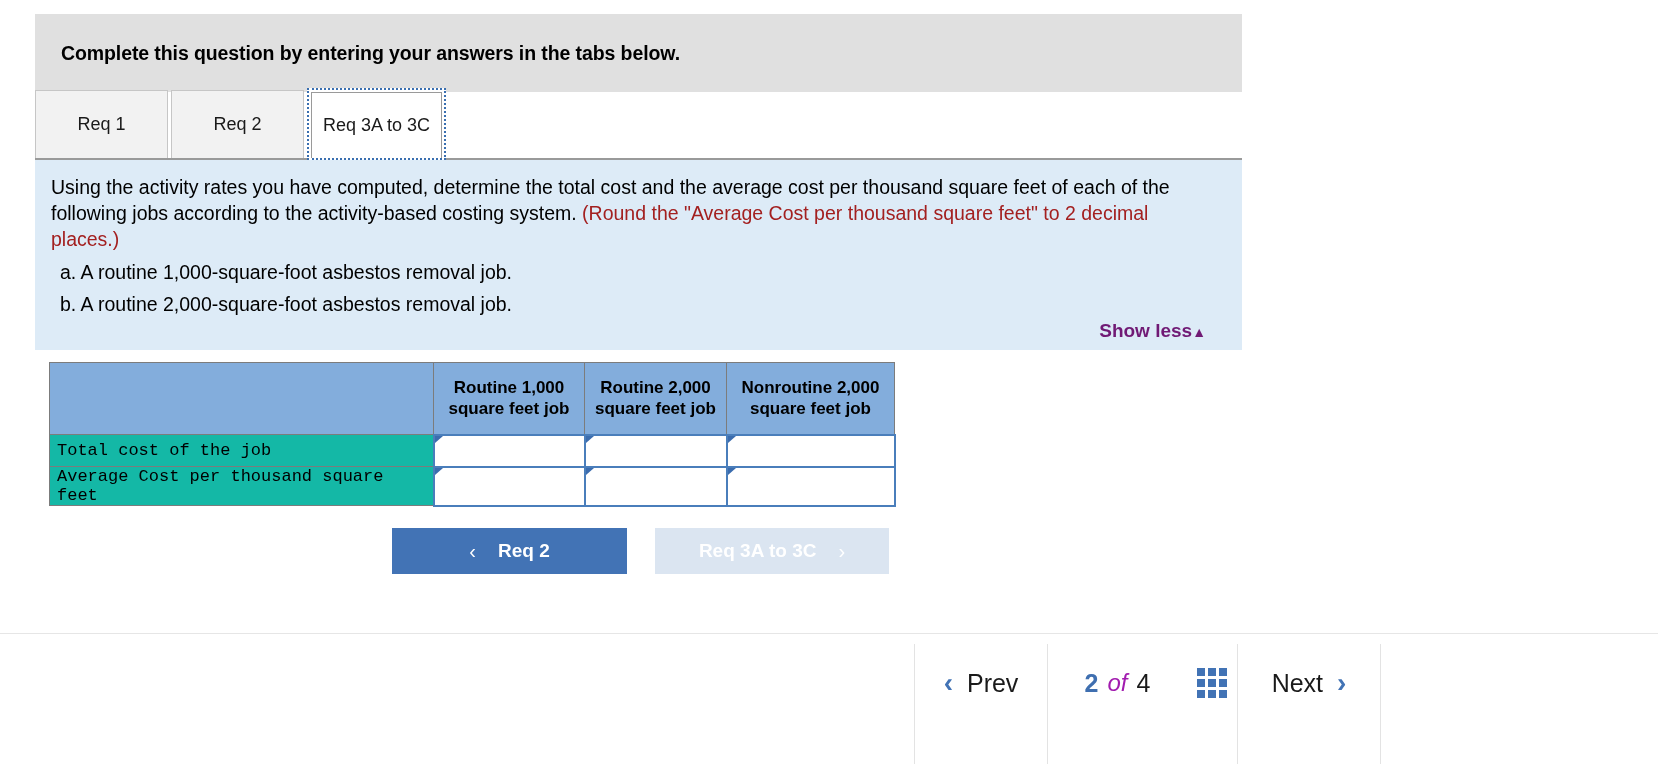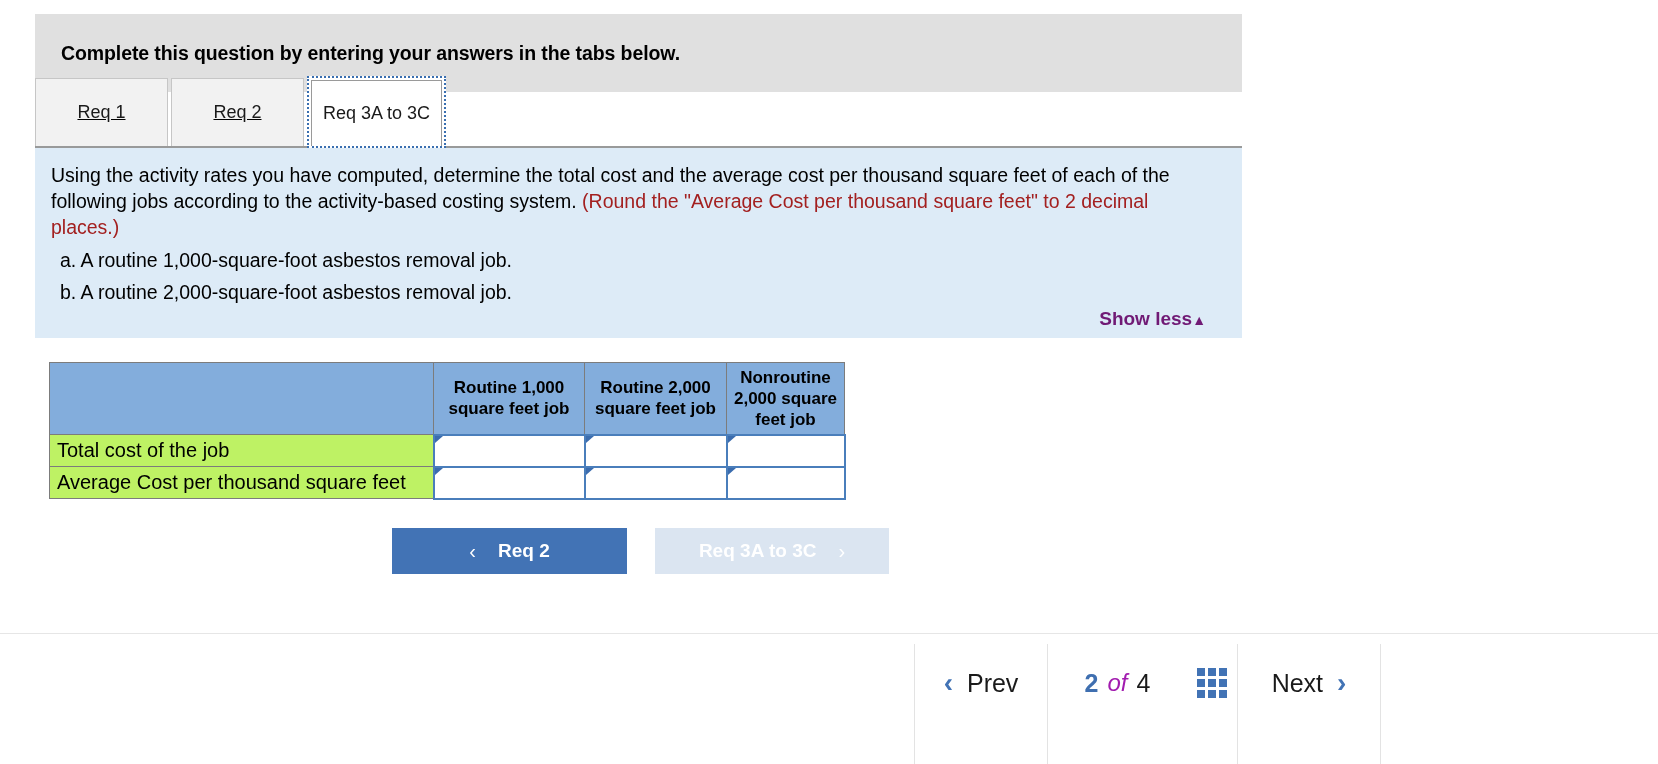--- a/index.html
+++ b/index.html
@@ -35,26 +35,25 @@
   .q-banner-text {
     font-size: 19.5px;
     font-weight: bold;
     color: #000;
     letter-spacing: -0.1px;
   }
 
   
   .tabbar {
     position: relative;
-    height: 56px;
+    height: 68px;
     border-bottom: 2px solid #999a9a;
     box-sizing: border-box;
     display: flex;
     align-items: flex-end;
-    text-decoration: underline;
   }
   .tab {
     box-sizing: border-box;
     height: 68px;
     display: flex;
     align-items: center;
     justify-content: center;
     font-size: 18px;
     color: #1a1a1a;
     background: #f2f2f2;
@@ -134,29 +133,30 @@
     line-height: 21px;
     height: 72px;
     vertical-align: middle;
     text-align: center;
     padding: 0 4px;
   }
   .tbl thead th.blank { background: #83ADDC; }
   .col-label { width: 384px; }
   .col-c { width: 151px; }
   .col-d { width: 142px; }
-  .col-e { width: 118px; }
+  .col-e { width: 168px; }
 
   .tbl tbody td.rowlabel {
-    background: #bef264;
-    font-size: 20px;
+    background: #14b8a6;
+    font-size: 17px;
     height: 32px;
     padding-left: 7px;
     color: #000;
     vertical-align: middle;
+    font-family: Liberation Mono, monospace;
   }
   .cellinput {
     position: relative;
     background: #ffffff;
     border: 2px solid #4a7ebb !important;
     height: 32px;
   }
   .cellinput .tri {
     position: absolute;
     left: 0; top: 0;

